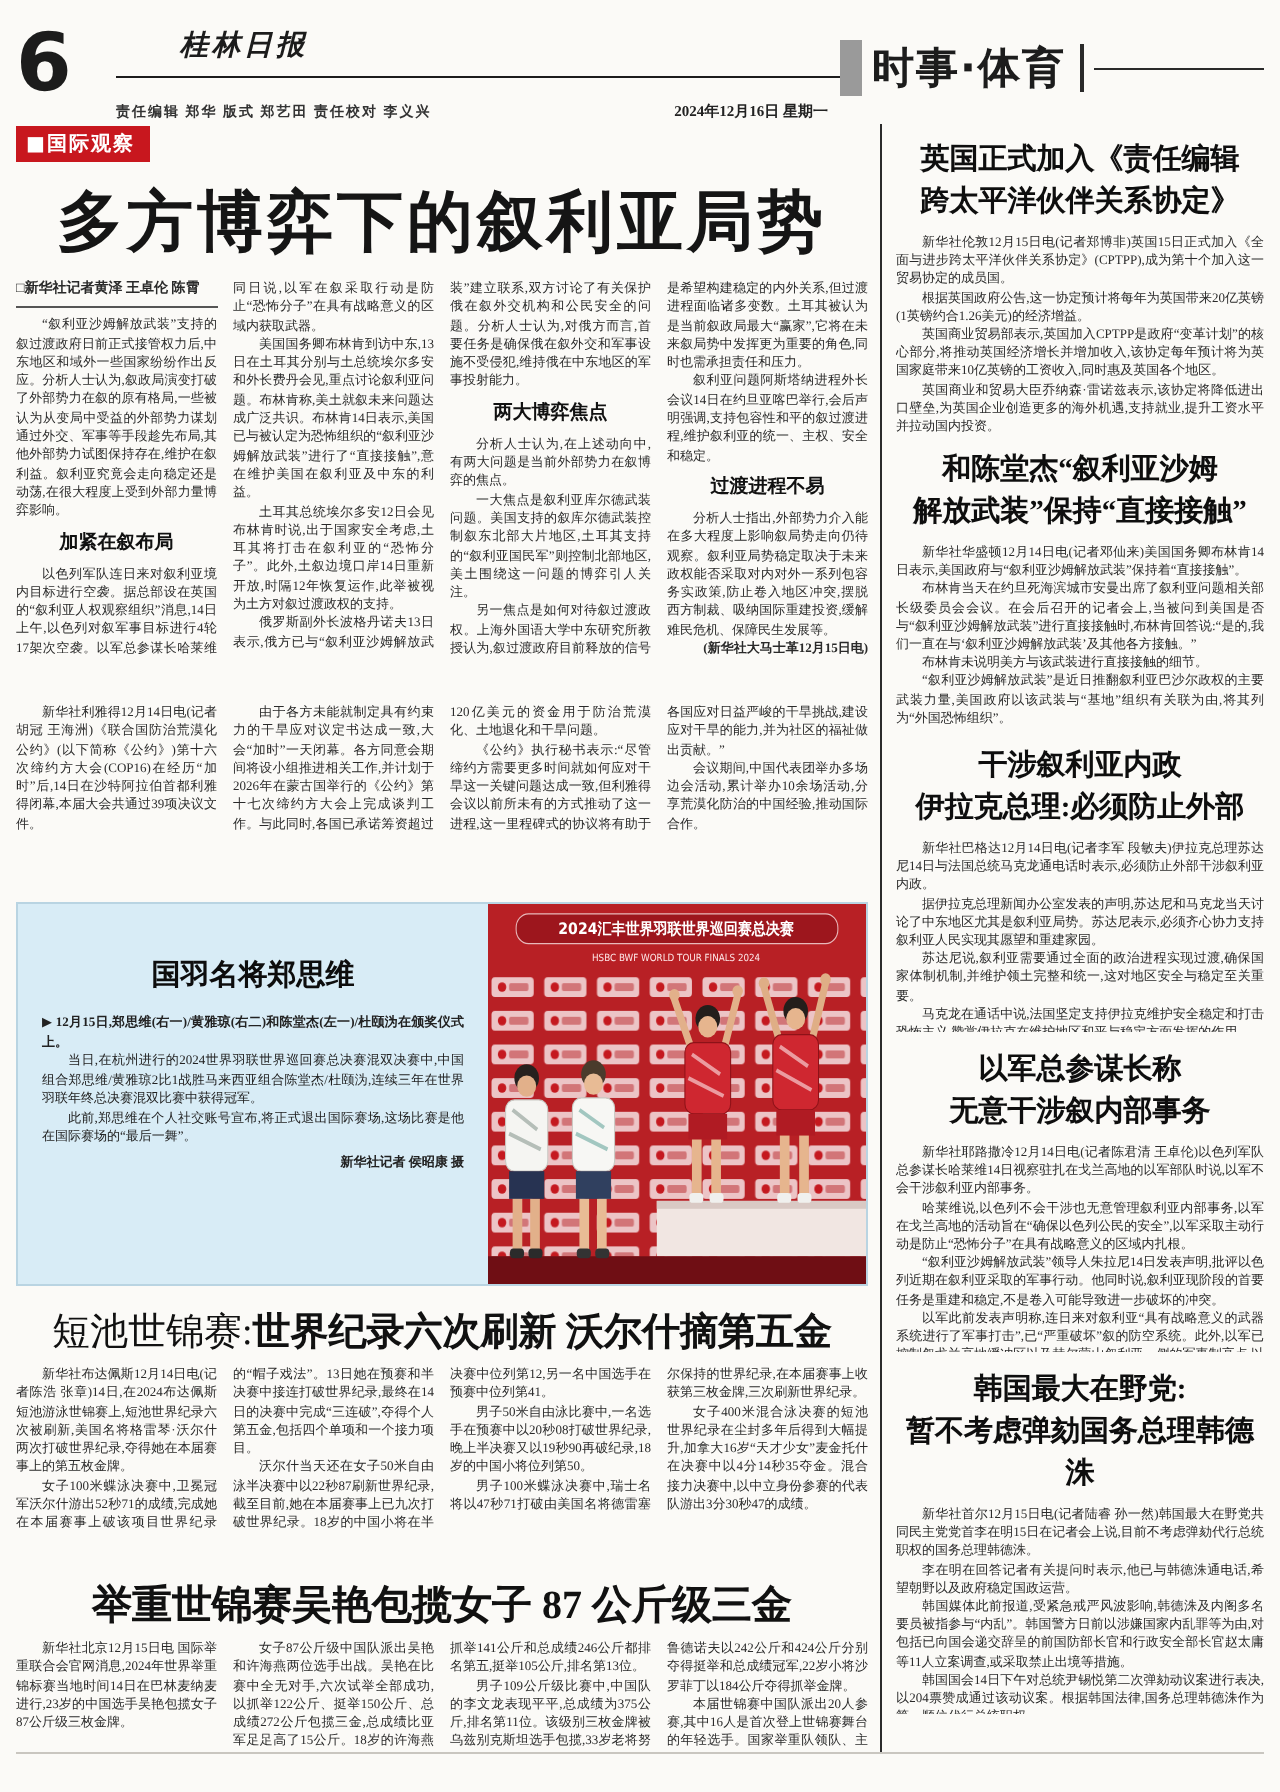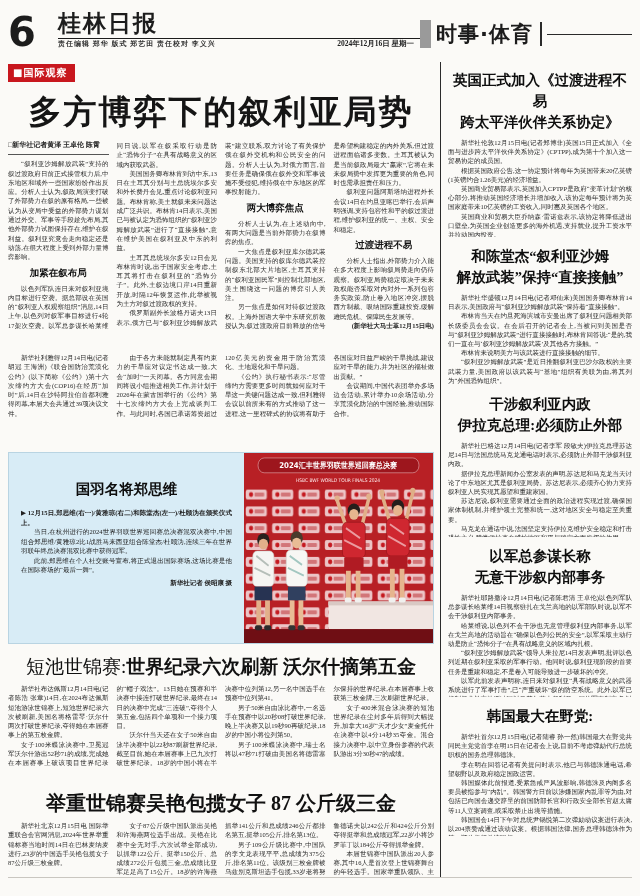--- a/index.html
+++ b/index.html
@@ -7,22 +7,22 @@
   .page {
     position:relative; width:640px; height:896px; margin:0 auto;
     background:#fbfaf7; color:#1c1c1c; overflow:hidden;
     font-family:"Liberation Serif","DejaVu Serif",serif;
     padding:12px 8px 6px 8px;
   }
   
   .header { display:flex; align-items:flex-start; height:46px; }
   .pagenum { font-family:"DejaVu Sans",sans-serif; font-weight:900; font-size:40px; line-height:40px; width:50px; }
   .mast-wrap { flex:1; }
-  .masthead { font-weight:bold; font-size:23px; letter-spacing:2px; line-height:24px; }
-  .hline-row { border-top:1.5px solid #1c1c1c; margin-top:2px; padding-top:0; display:flex; justify-content:space-between; width:100%; }
+  .masthead { font-weight:bold; font-style:italic; font-size:14px; letter-spacing:2px; line-height:24px;margin-left:32px; }
+  .hline-row { border-top:1.5px solid #1c1c1c; margin-top:2px; padding-top:12px; display:flex; justify-content:space-between; width:100%; }
   .staff { font-size:7px; font-weight:bold; color:#333; letter-spacing:1px; }
   .hdate { font-size:7.5px; font-weight:bold; color:#222; padding-right:6px; }
   .section-block { display:flex; align-items:center; width:212px; margin-top:8px; }
   .gray-bar { width:11px; height:28px; background:#9a9a9a; margin-right:5px; }
   .section-title { font-family:"DejaVu Sans",sans-serif; font-weight:900; font-size:21px; letter-spacing:1px; white-space:nowrap; }
   .section-tick { width:2px; height:24px; background:#2a2a2a; margin:0 5px 0 7px; }
   .section-rule { flex:1; height:1px; background:#2a2a2a; }
   
   .content { display:flex; margin-top:4px; border-bottom:1px solid #c9c6c0; }
   .left-col { width:426px; }
@@ -239,21 +239,21 @@
             <p class="bp para">本届世锦赛中国队派出20人参赛,其中16人是首次登上世锦赛舞台的年轻选手。国家举重队领队、主教练表示,本次组队以24岁以下年轻队员为基础,主要目的是锻炼新人,以世锦赛积累大赛经验,为洛杉矶奥运周期人才打基础。</p>
           </div>
       </div>
 
     </div>
 
     <div class="right-col">
 
       <div class="r-art">
         <div class="r-title">
-          <div>英国正式加入《过渡进程不易</div>
+          <div>英国正式加入《责任编辑</div>
           <div>跨太平洋伙伴关系协定》</div>
         </div>
         <div class="r-body rb-uk">
             <p class="bp para">新华社伦敦12月15日电(记者郑博非)英国15日正式加入《全面与进步跨太平洋伙伴关系协定》(CPTPP),成为第十个加入这一贸易协定的成员国。</p>
             <p class="bp para">根据英国政府公告,这一协定预计将每年为英国带来20亿英镑(1英镑约合1.26美元)的经济增益。</p>
             <p class="bp para">英国商业贸易部表示,英国加入CPTPP是政府“变革计划”的核心部分,将推动英国经济增长并增加收入,该协定每年预计将为英国家庭带来10亿英镑的工资收入,同时惠及英国各个地区。</p>
             <p class="bp para">英国商业和贸易大臣乔纳森·雷诺兹表示,该协定将降低进出口壁垒,为英国企业创造更多的海外机遇,支持就业,提升工资水平并拉动国内投资。</p>
           </div>
       </div>
 
@@ -292,20 +292,21 @@
             <p class="bp para">新华社耶路撒冷12月14日电(记者陈君清 王卓伦)以色列军队总参谋长哈莱维14日视察驻扎在戈兰高地的以军部队时说,以军不会干涉叙利亚内部事务。</p>
             <p class="bp para">哈莱维说,以色列不会干涉也无意管理叙利亚内部事务,以军在戈兰高地的活动旨在“确保以色列公民的安全”,以军采取主动行动是防止“恐怖分子”在具有战略意义的区域内扎根。</p>
             <p class="bp para">“叙利亚沙姆解放武装”领导人朱拉尼14日发表声明,批评以色列近期在叙利亚采取的军事行动。他同时说,叙利亚现阶段的首要任务是重建和稳定,不是卷入可能导致进一步破坏的冲突。</p>
             <p class="bp para">以军此前发表声明称,连日来对叙利亚“具有战略意义的武器系统进行了军事打击”,已“严重破坏”叙的防空系统。此外,以军已控制叙戈兰高地缓冲区以及赫尔蒙山叙利亚一侧的军事制高点,以及位于戈兰高地东侧的军事缓冲区。</p>
           </div>
       </div>
 
       <div class="r-art">
         <div class="r-title">
           <div>韩国最大在野党:</div>
+          <div>暂不考虑弹劾国务总理韩德洙</div>
         </div>
         <div class="r-body rb-kr">
             <p class="bp para">新华社首尔12月15日电(记者陆睿 孙一然)韩国最大在野党共同民主党党首李在明15日在记者会上说,目前不考虑弹劾代行总统职权的国务总理韩德洙。</p>
             <p class="bp para">李在明在回答记者有关提问时表示,他已与韩德洙通电话,希望朝野以及政府稳定国政运营。</p>
             <p class="bp para">韩国媒体此前报道,受紧急戒严风波影响,韩德洙及内阁多名要员被指参与“内乱”。韩国警方日前以涉嫌国家内乱罪等为由,对包括已向国会递交辞呈的前国防部长官和行政安全部长官赵太庸等11人立案调查,或采取禁止出境等措施。</p>
             <p class="bp para">韩国国会14日下午对总统尹锡悦第二次弹劾动议案进行表决,以204票赞成通过该动议案。根据韩国法律,国务总理韩德洙作为第一顺位代行总统职权。</p>
           </div>
       </div>
 
     </div>

